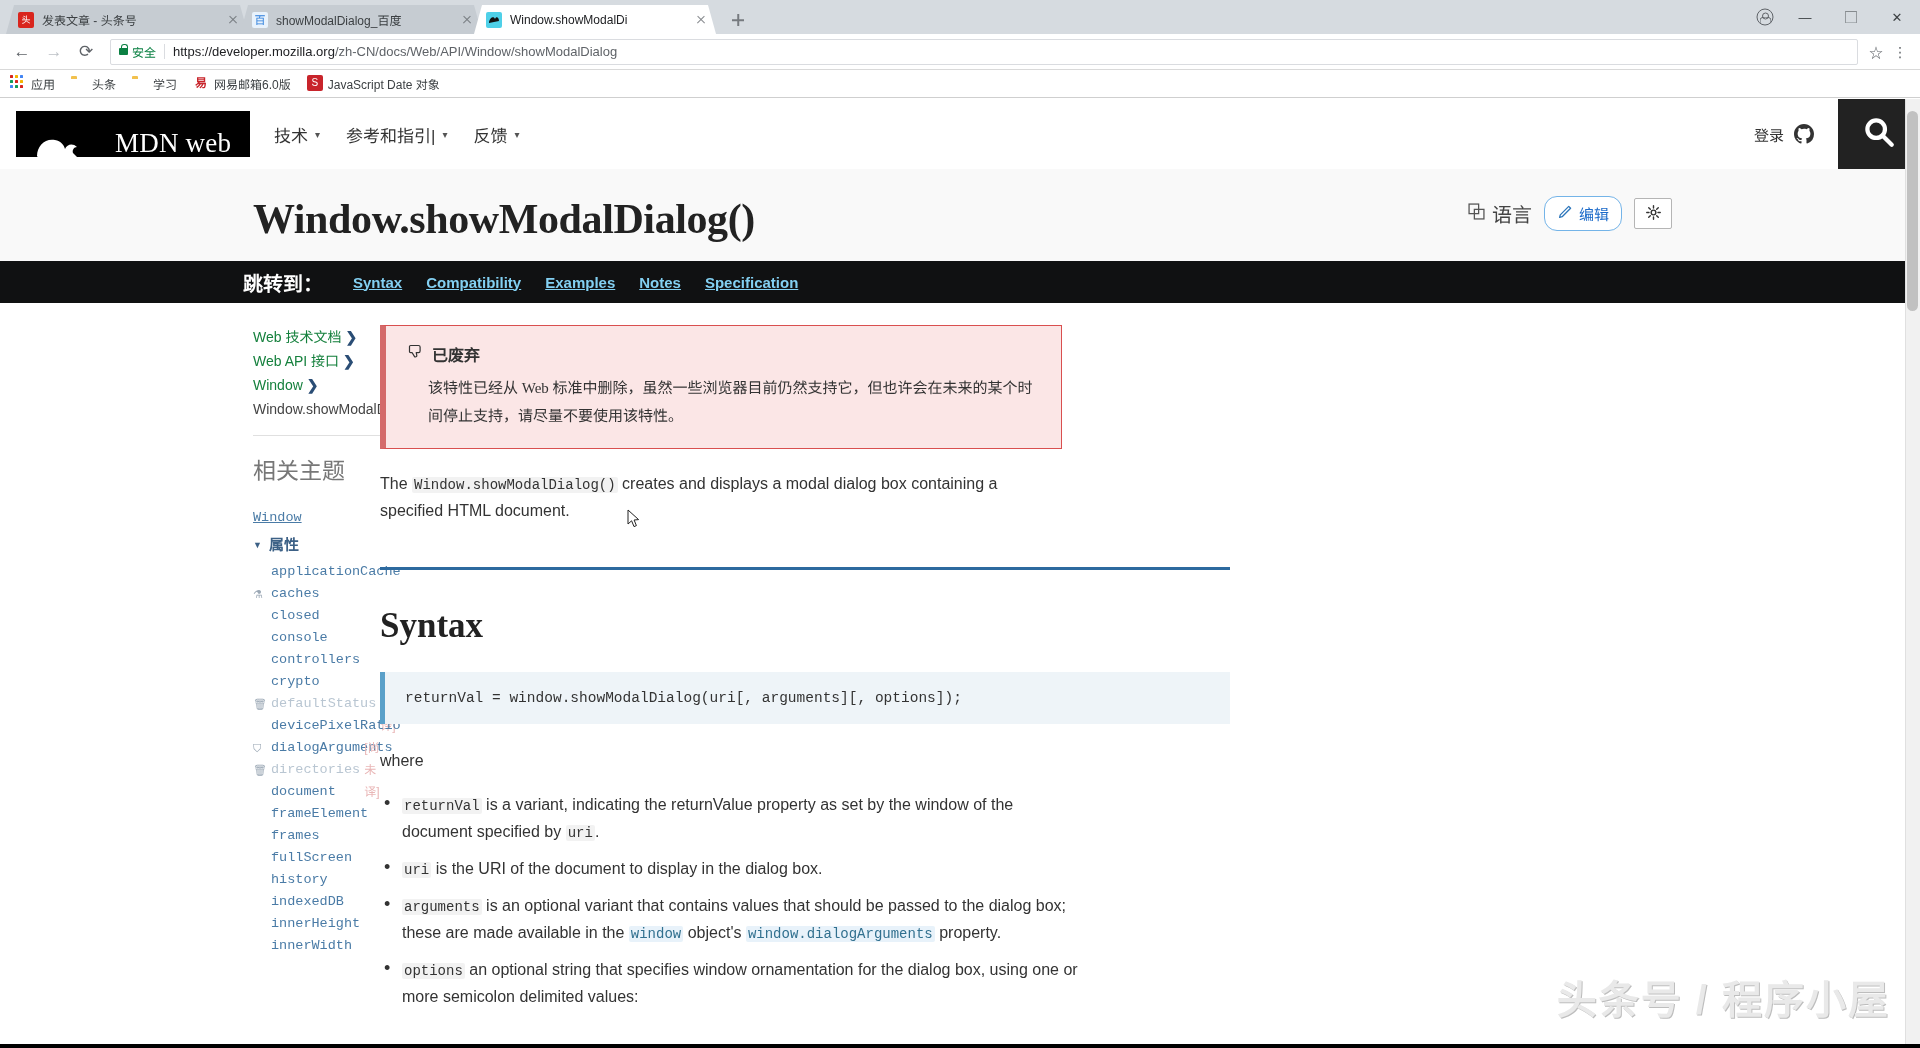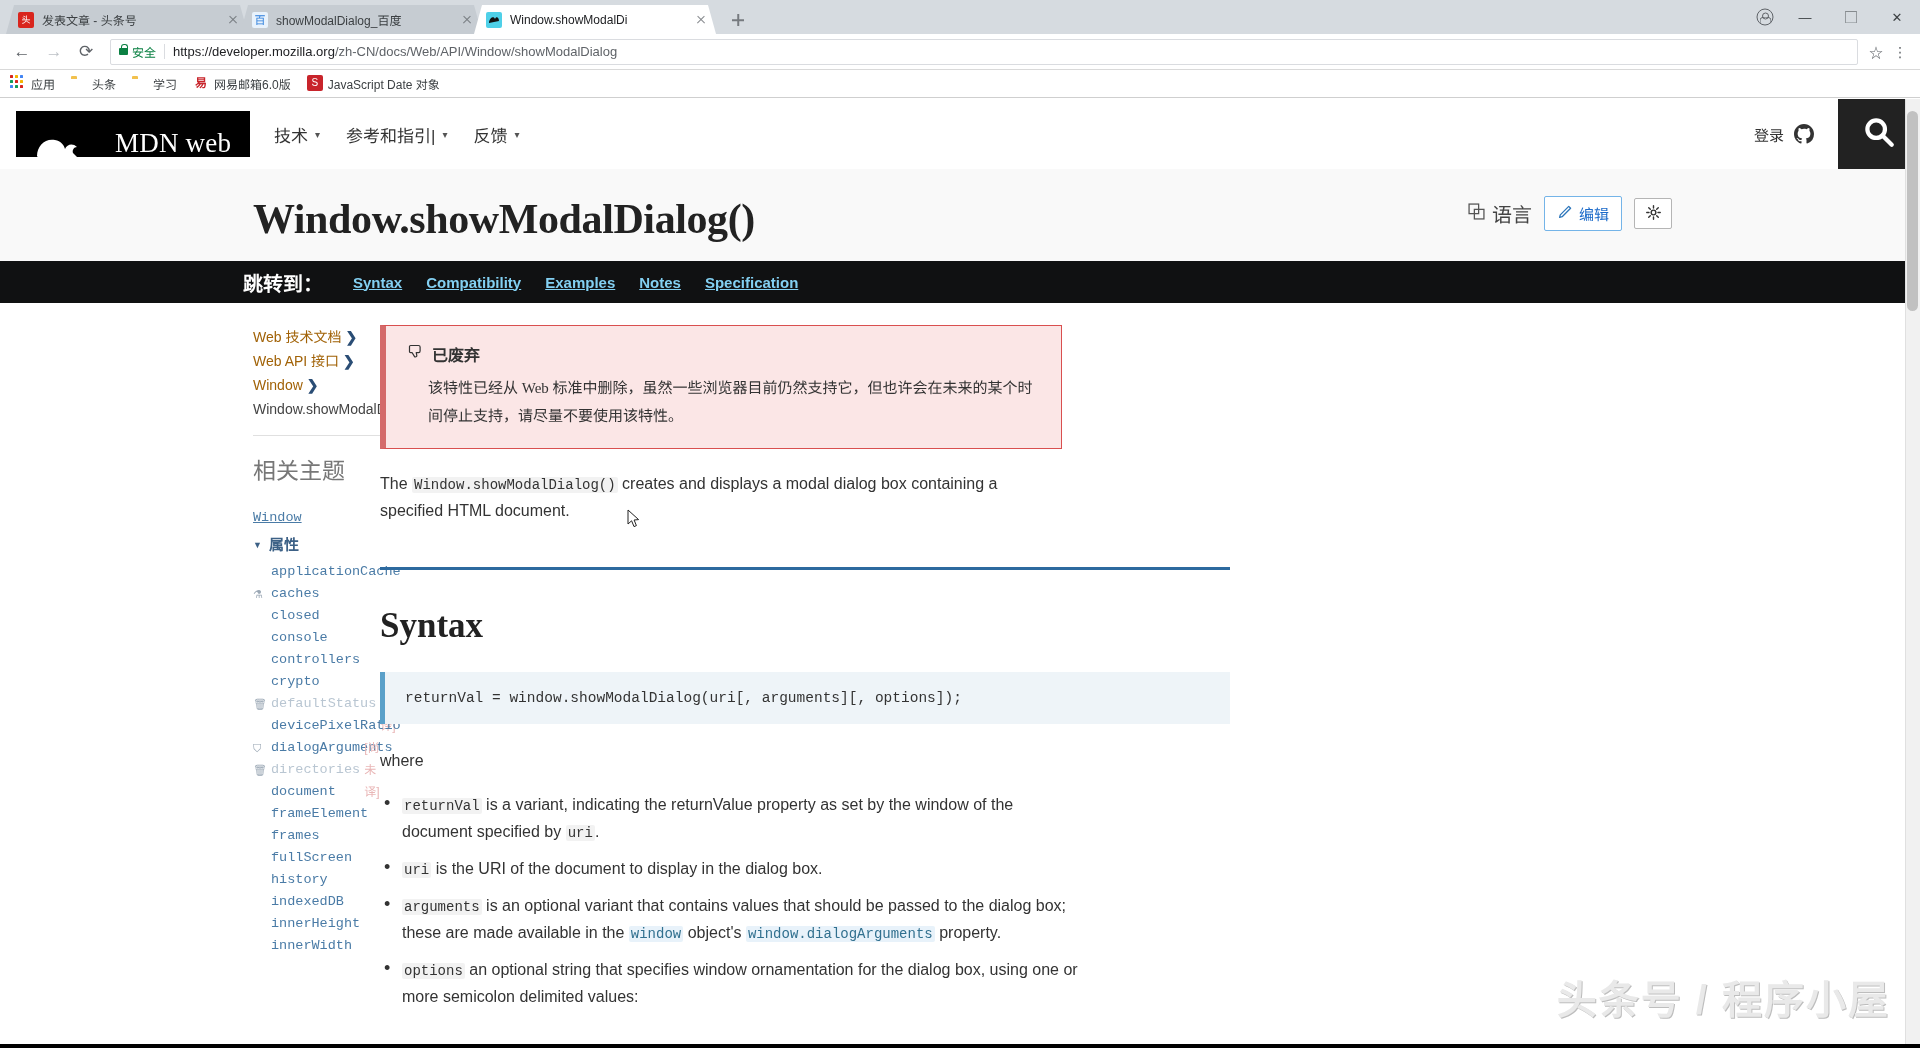--- a/index.html
+++ b/index.html
@@ -191,41 +191,41 @@
   .doc-title {
     font-family:"Liberation Serif", serif; font-size: 42px; font-weight: 700;
     color:#222; margin-left: 253px; letter-spacing:-.4px;
   }
   .title-actions {
     position:absolute; right: 248px; top: 27px; display:flex; align-items:center; gap:12px;
   }
   .lang-btn { display:flex; align-items:center; font-size:20px; color:#444; }
   .edit-btn {
     display:flex; align-items:center; gap:7px; font-size:15px; color:#1b6ac9;
-    border:1px solid #74b4e8; background:#fff; padding:6px 12px; border-radius:2px;
+    border:1px solid #74b4e8; background:#fff; padding:6px 12px; border-radius:13px;
   }
   .gear-btn {
     border:1px solid #b5b5b5; background:#fff; width:38px; height:31px;
     display:flex; align-items:center; justify-content:center; border-radius:2px;
     font-size: 15px; color:#444;
   }
 
   
   .jumpbar {
     background:#101112; height: 42px; display:flex; align-items:center;
     padding-left: 243px; gap: 24px;
   }
   .jump-label { color:#fff; font-size:20px; font-weight:bold; margin-right:6px; }
   .jump-link { color:#83d0f2; font-size:15px; font-weight:bold; }
 
   
   .content { display:flex; padding-top: 22px; background:#fff; }
   .sidebar { width: 380px; flex:0 0 380px; padding-left: 253px; }
   .crumbs { font-size:14px; color:#3d5a80; line-height:24px; }
-  .crumbs a { color:#a16207; text-decoration:none; }
+  .crumbs a { color:#15803d; text-decoration:none; }
   .crumb-sep { color:#2a4d75; font-weight:bold; margin:0 4px; }
   .crumb-last { color:#444; }
   .crumb-rule { height:1px; background:#e0e0e0; margin:14px 0 16px 0; width: 160px; }
   .side-h { font-family:"Liberation Serif", serif; font-size:23px; color:#777; margin-bottom:18px; }
   .side-link { font-family:"Liberation Mono", monospace; font-size:13.5px; color:#4a7ba6;
     line-height:27px; display:block; }
   .side-group { font-size:15px; font-weight:bold; color:#3d6186; line-height:28px;
     display:flex; align-items:center; }
   .tri { font-size:9px; margin-right:7px; color:#3d6186; }
   .side-list { margin-top:2px; }

